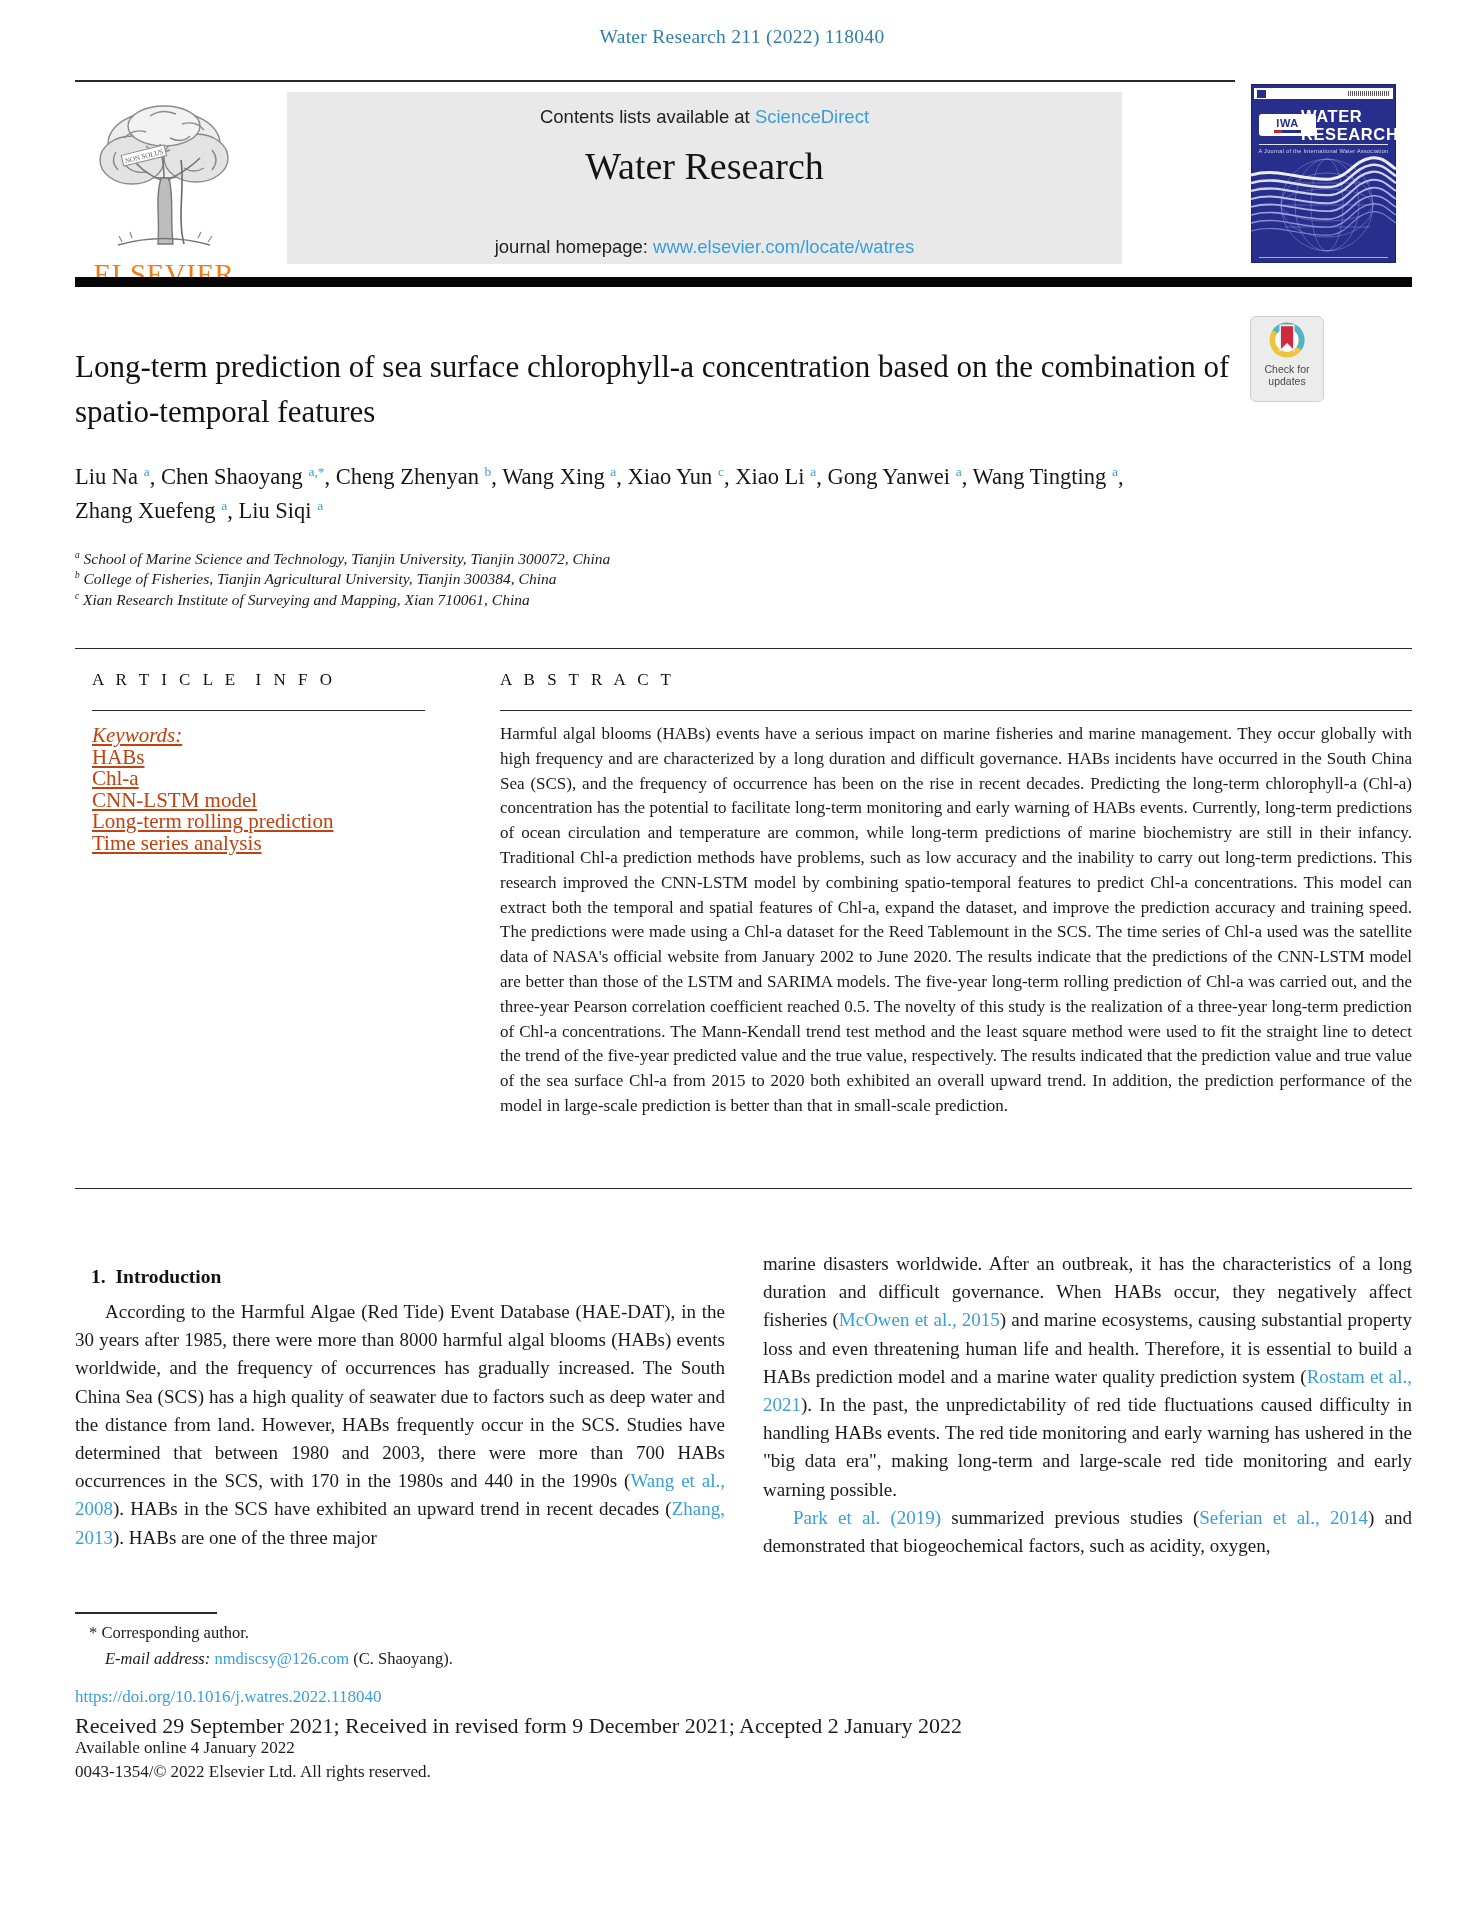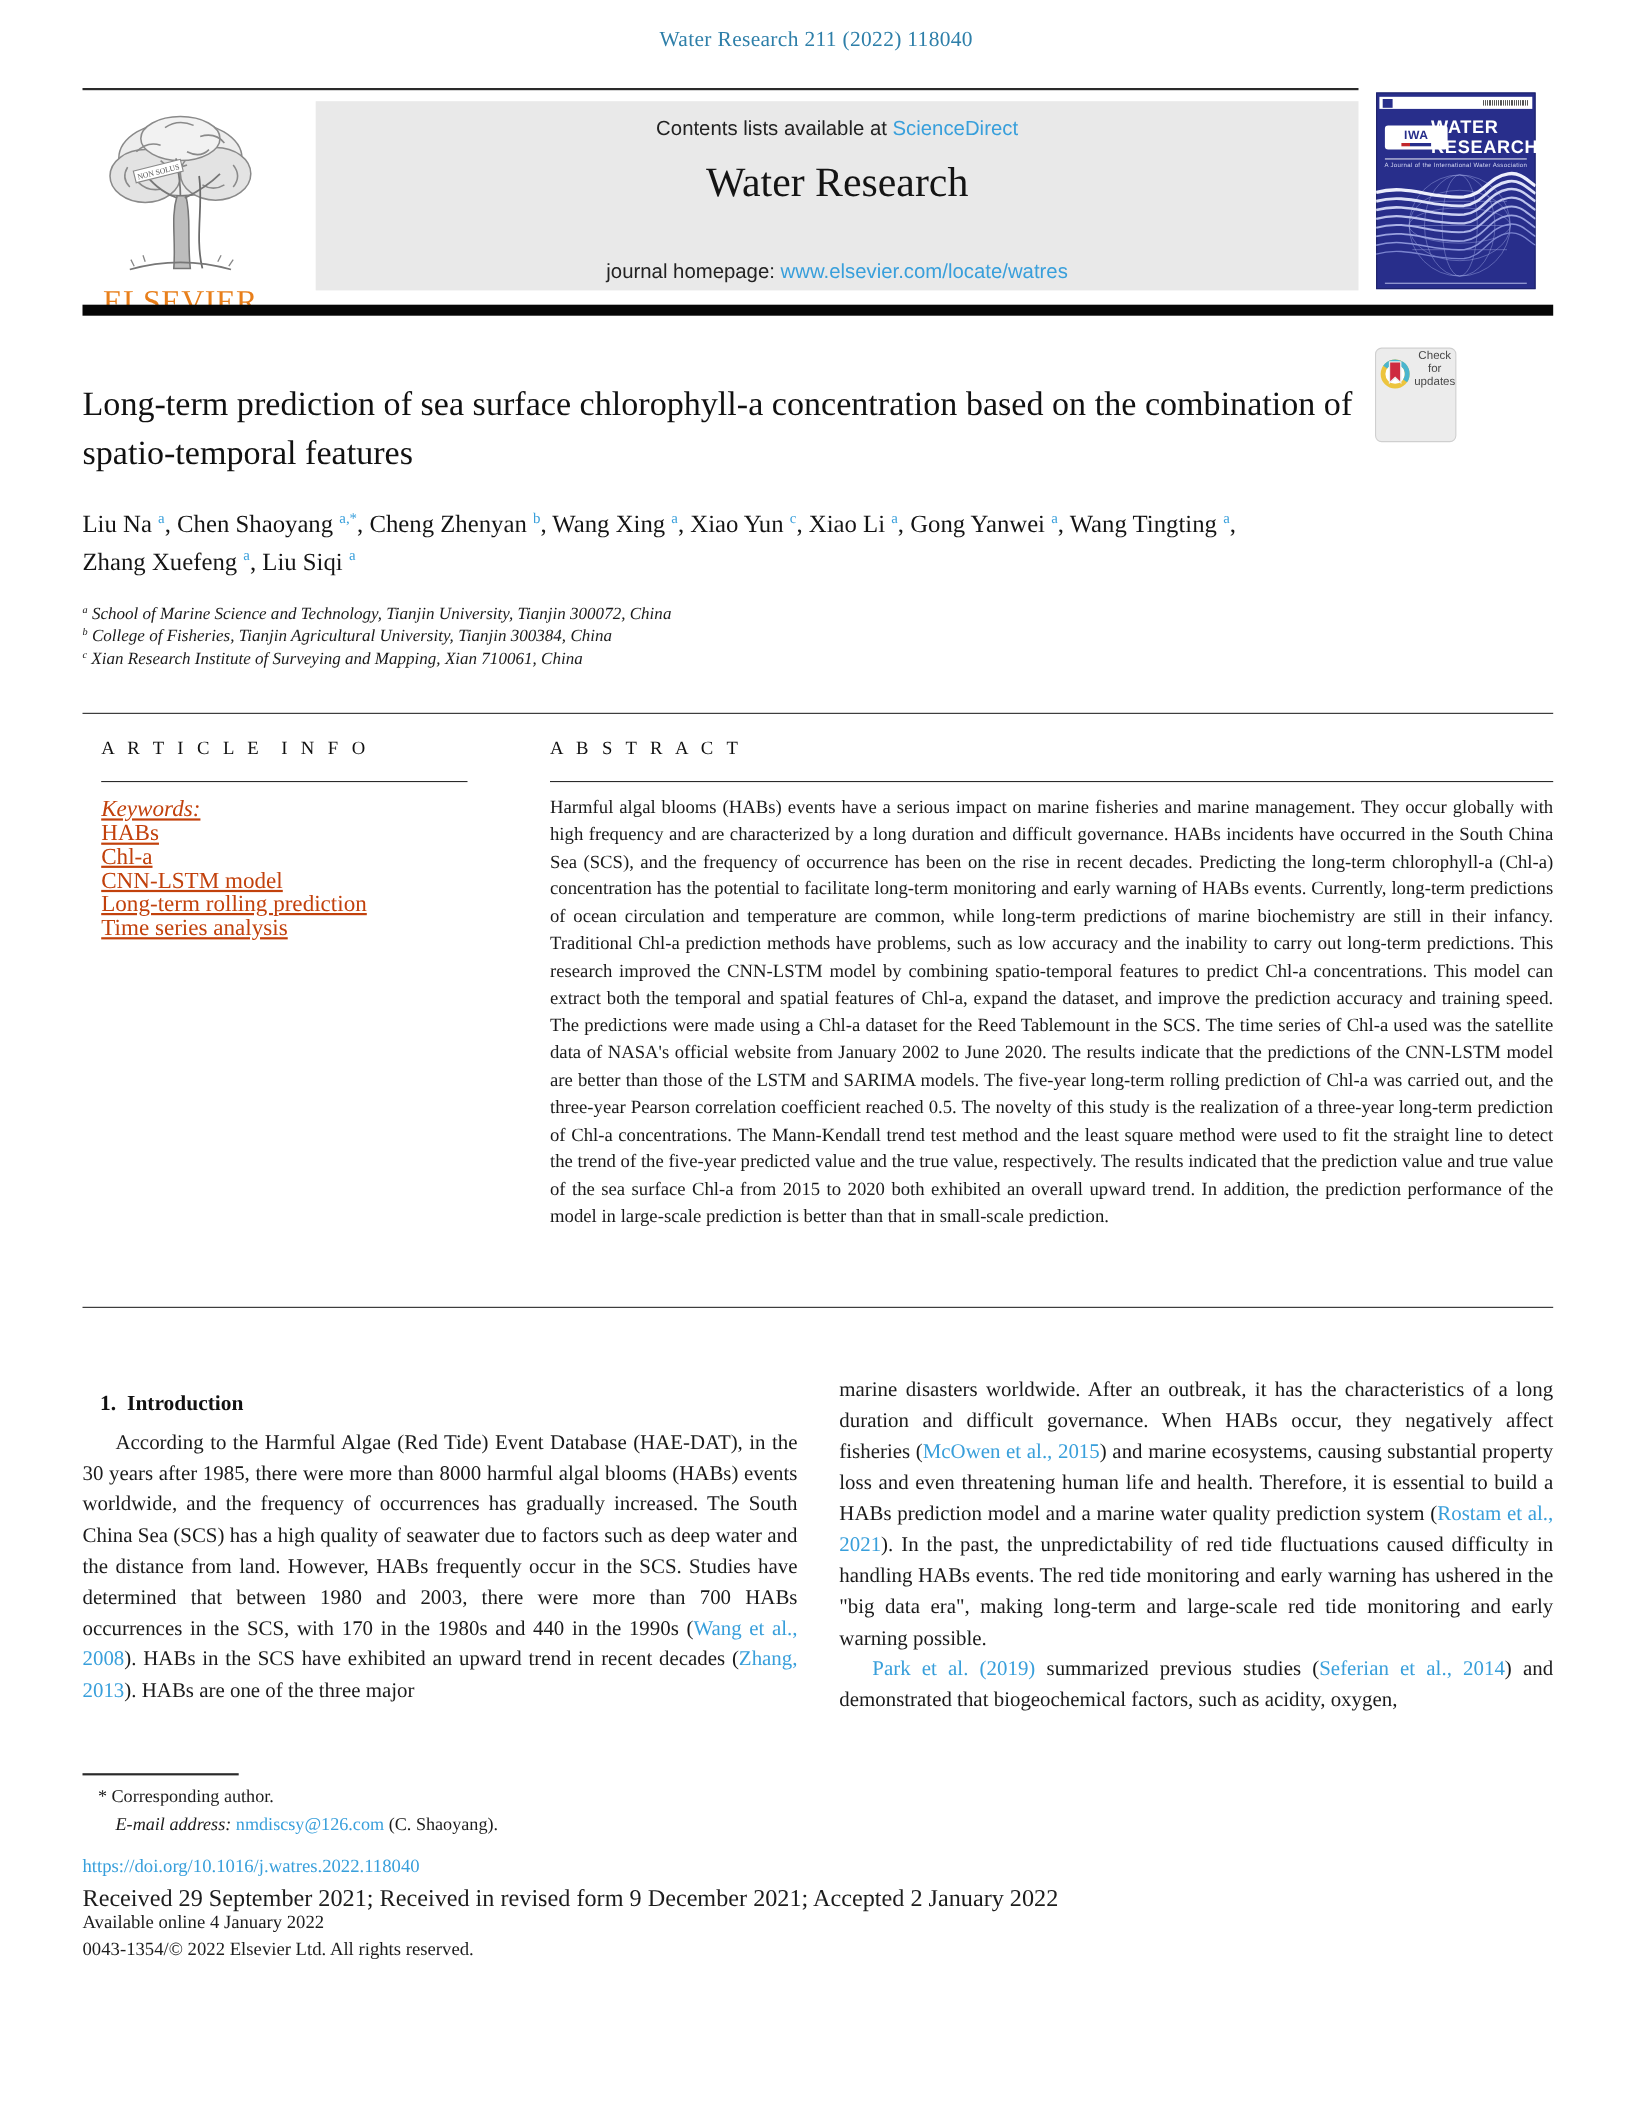--- a/index.html
+++ b/index.html
@@ -13,21 +13,21 @@
   .journal-ref{position:absolute;top:26px;left:0;right:0;text-align:center;
                font-size:19.5px;color:#2e7fa9;letter-spacing:0.3px;}
   .masthead-rule{position:absolute;top:80px;left:75px;width:1160px;height:1.6px;background:#2a2a2a;}
 
   
   .elsevier-logo{position:absolute;left:84px;top:94px;width:160px;height:196px;text-align:center;}
   .elsevier-word{margin-top:2px;font-size:29px;color:#e87f1b;letter-spacing:0.5px;
                  font-family:"Liberation Serif",serif;}
 
   
-  .header-box{position:absolute;left:287px;top:92px;width:948px;height:172px;background:#e9e9e9;}
+  .header-box{position:absolute;left:287px;top:92px;width:835px;height:172px;background:#e9e9e9;}
   .hb-contents{position:absolute;top:14px;left:0;right:0;text-align:center;font-size:18.5px;color:#222;}
   .hb-title{position:absolute;top:52px;left:0;right:0;text-align:center;font-size:38px;color:#141414;}
   .hb-homepage{position:absolute;top:144px;left:0;right:0;text-align:center;font-size:18.5px;color:#222;}
 
   
   .cover{position:absolute;left:1251px;top:84px;width:145px;height:179px;background:#282e8b;
          box-shadow:0 0 0 1px #1d2268 inset;}
   .cover-topstrip{position:absolute;top:4px;left:3px;right:3px;height:11px;background:#fff;}
   .cover-minilogo{position:absolute;left:3px;top:1.5px;width:9px;height:8px;background:#282e8b;}
   .cover-barcode{position:absolute;right:3px;top:3px;width:42px;height:5px;
@@ -43,22 +43,22 @@
                   font-size:5.5px;color:#d4d8f4;letter-spacing:0.3px;}
   .cover-waves{position:absolute;left:0;bottom:8px;}
   .cover-bottomline{position:absolute;bottom:5px;left:8px;right:8px;height:1.5px;background:rgba(200,206,245,0.8);}
 
   .black-bar{position:absolute;top:277px;left:75px;width:1337px;height:10px;background:#060606;}
 
   
   .article-title{position:absolute;left:75px;top:344px;width:1180px;
                  font-size:31px;line-height:45px;color:#111;}
   .check-badge{position:absolute;left:1250px;top:316px;width:72px;height:84px;background:#ececec;
-               border:1px solid #cfcfcf;border-radius:6px;display:flex;flex-direction:row;
-               justify-content:flex-start;cursor:pointer;}
+               border:1px solid #cfcfcf;border-radius:6px;display:flex;flex-direction:column;
+               align-items:center;justify-content:flex-start;cursor:pointer;}
   .check-badge-text{font-size:10.5px;line-height:12px;color:#4a4a4a;text-align:center;}
 
   .authors{position:absolute;left:75px;top:460px;width:1060px;font-size:22.5px;line-height:34px;color:#151515;}
   .affiliations{position:absolute;left:75px;top:549px;font-size:15.5px;line-height:20.3px;font-style:italic;color:#1a1a1a;}
 
   .rule-full{position:absolute;left:75px;width:1337px;height:1.3px;background:#2a2a2a;}
   .rule-top{top:648px;}
   .rule-bottom{top:1188px;}
 
   .info-heading{position:absolute;left:92px;top:670px;font-size:17px;letter-spacing:4px;white-space:pre;color:#111;}

